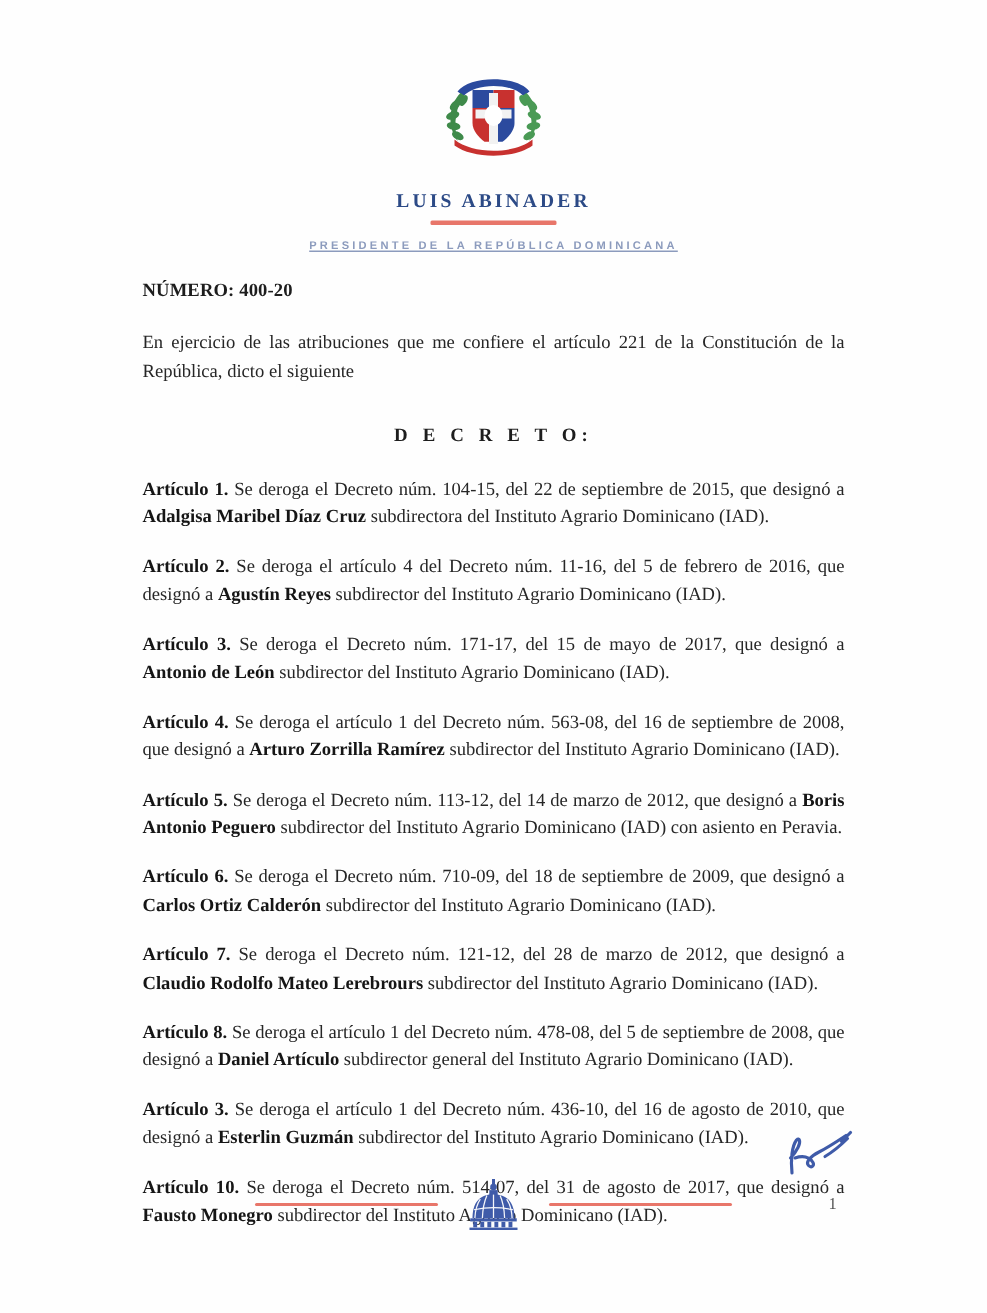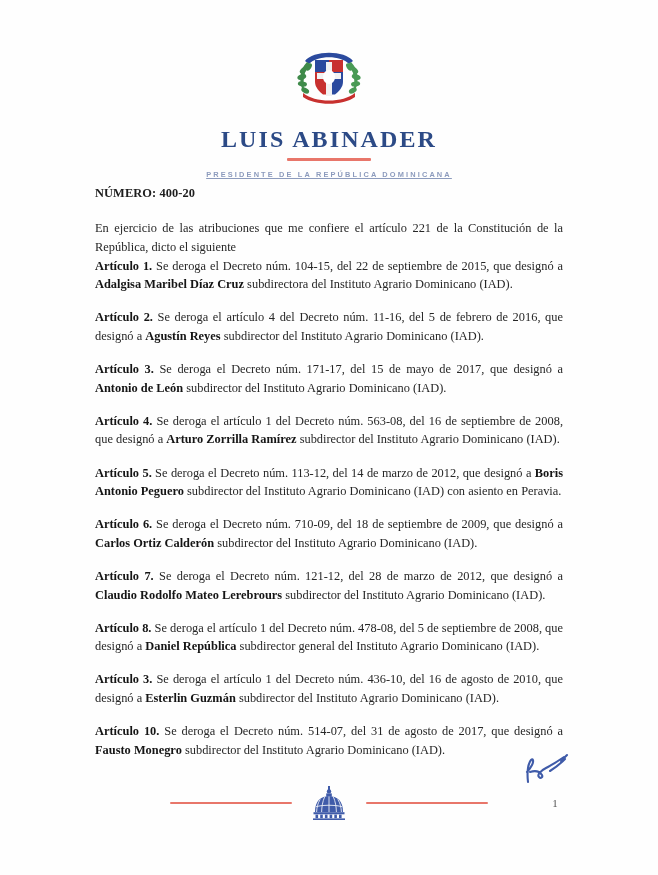--- a/index.html
+++ b/index.html
@@ -30,21 +30,21 @@
   }
   .coat-of-arms {
     width: 72px;
     height: 62px;
     margin: 0 auto;
     display: block;
   }
   .president-name {
     margin-top: 19px;
     font-family: "Liberation Serif", "DejaVu Serif", serif;
-    font-size: 24px;
+    font-size: 13px;
     font-weight: 700;
     letter-spacing: 2.1px;
     color: #2c4a86;
     line-height: 1;
   }
   .name-rule {
     width: 84px;
     height: 2.5px;
     margin: 7px auto 0 auto;
     background: #e8766a;
@@ -189,20 +189,21 @@
 
     <div class="president-subtitle">PRESIDENTE DE LA REPÚBLICA DOMINICANA</div>
   </div>
 
   <div class="content">
 
     <p class="decree-number">NÚMERO: 400-20</p>
 
     <p class="preamble">En ejercicio de las atribuciones que me confiere el artículo 221 de la Constitución de la República, dicto el siguiente</p>
 
+    <p class="decree-heading">D E C R E T O:</p>
 
     <div>
       <p class="article">
         <b>Artículo 1.</b><span> Se deroga el Decreto núm. 104-15, del 22 de septiembre de 2015, que designó a </span><b>Adalgisa Maribel Díaz Cruz</b><span> subdirectora del Instituto Agrario Dominicano (IAD).</span>
       </p>
       <p class="article">
         <b>Artículo 2.</b><span> Se deroga el artículo 4 del Decreto núm. 11-16, del 5 de febrero de 2016, que designó a </span><b>Agustín Reyes</b><span> subdirector del Instituto Agrario Dominicano (IAD).</span>
       </p>
       <p class="article">
         <b>Artículo 3.</b><span> Se deroga el Decreto núm. 171-17, del 15 de mayo de 2017, que designó a </span><b>Antonio de León</b><span> subdirector del Instituto Agrario Dominicano (IAD).</span>
@@ -213,21 +214,21 @@
       <p class="article">
         <b>Artículo 5.</b><span> Se deroga el Decreto núm. 113-12, del 14 de marzo de 2012, que designó a </span><b>Boris Antonio Peguero</b><span> subdirector del Instituto Agrario Dominicano (IAD) con asiento en Peravia.</span>
       </p>
       <p class="article">
         <b>Artículo 6.</b><span> Se deroga el Decreto núm. 710-09, del 18 de septiembre de 2009, que designó a </span><b>Carlos Ortiz Calderón</b><span> subdirector del Instituto Agrario Dominicano (IAD).</span>
       </p>
       <p class="article">
         <b>Artículo 7.</b><span> Se deroga el Decreto núm. 121-12, del 28 de marzo de 2012, que designó a </span><b>Claudio Rodolfo Mateo Lerebrours</b><span> subdirector del Instituto Agrario Dominicano (IAD).</span>
       </p>
       <p class="article">
-        <b>Artículo 8.</b><span> Se deroga el artículo 1 del Decreto núm. 478-08, del 5 de septiembre de 2008, que designó a </span><b>Daniel República</b><span> subdirector general del Instituto Agrario Dominicano (IAD).</span>
+        <b>Artículo 8.</b><span> Se deroga el artículo 1 del Decreto núm. 478-08, del 5 de septiembre de 2008, que designó a </span><b>Daniel Artículo</b><span> subdirector general del Instituto Agrario Dominicano (IAD).</span>
       </p>
       <p class="article">
         <b>Artículo 3.</b><span> Se deroga el artículo 1 del Decreto núm. 436-10, del 16 de agosto de 2010, que designó a </span><b>Esterlin Guzmán</b><span> subdirector del Instituto Agrario Dominicano (IAD).</span>
       </p>
       <p class="article">
         <b>Artículo 10.</b><span> Se deroga el Decreto núm. 514-07, del 31 de agosto de 2017, que designó a </span><b>Fausto Monegro</b><span> subdirector del Instituto Agrario Dominicano (IAD).</span>
       </p>
     </div>
   </div>
 

